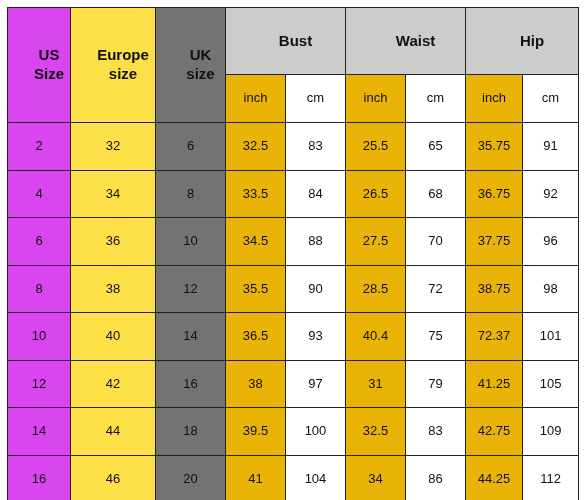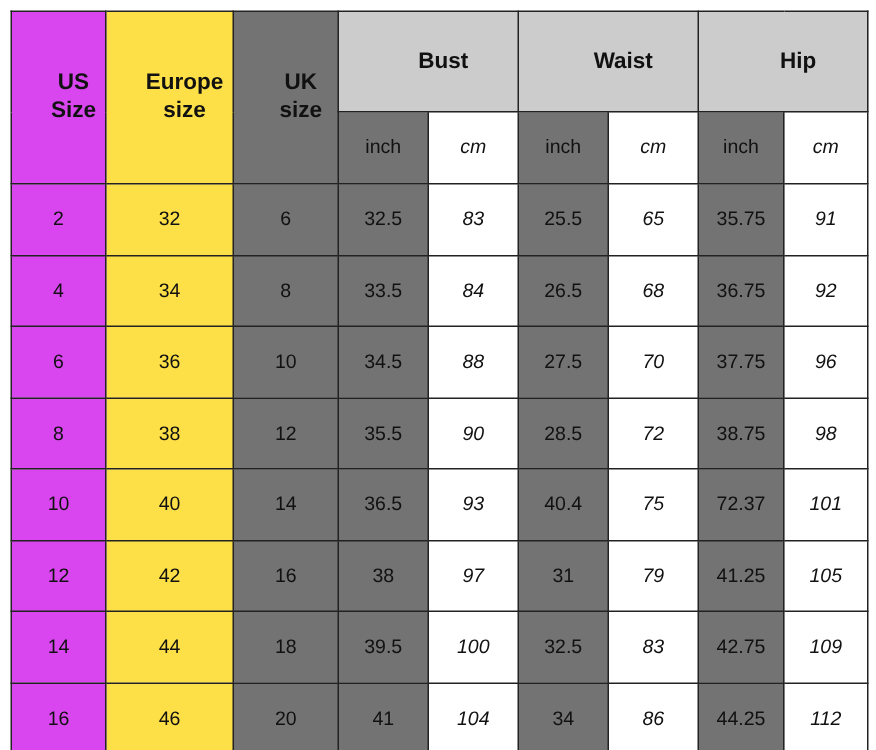--- a/index.html
+++ b/index.html
@@ -64,22 +64,22 @@
   
   tr.data-row td {
     height: 46.5px;
     font-size: 13px;
   }
 
   
   .c-us    { background: #d946ef; }
   .c-eu    { background: #fde047; margin-top: 29px; }
   .c-uk    { background: #737373; }
-  .c-inch  { background: #737373; }
-  .c-cm    { background: #ffffff; font-style: italic; }
+  .c-inch  { background: #eab308; }
+  .c-cm    { background: #ffffff; }
 </style>
 </head>
 <body>
 
 <div id="chart-root">
 
   <table class="size-chart">
     <colgroup>
       <col style="width:63px">
       <col style="width:85px">

